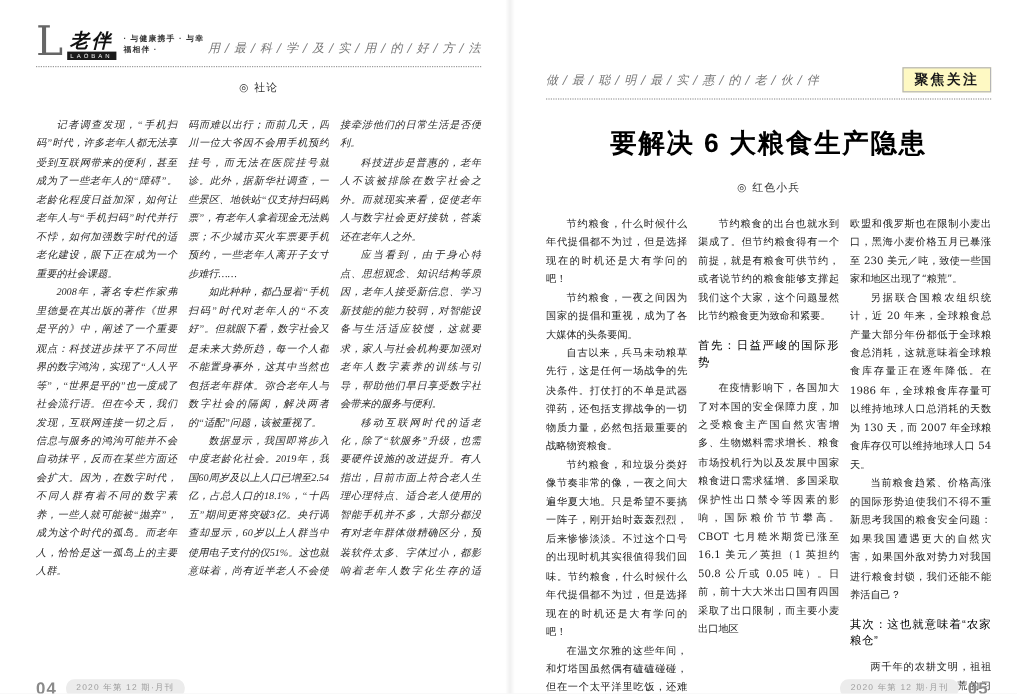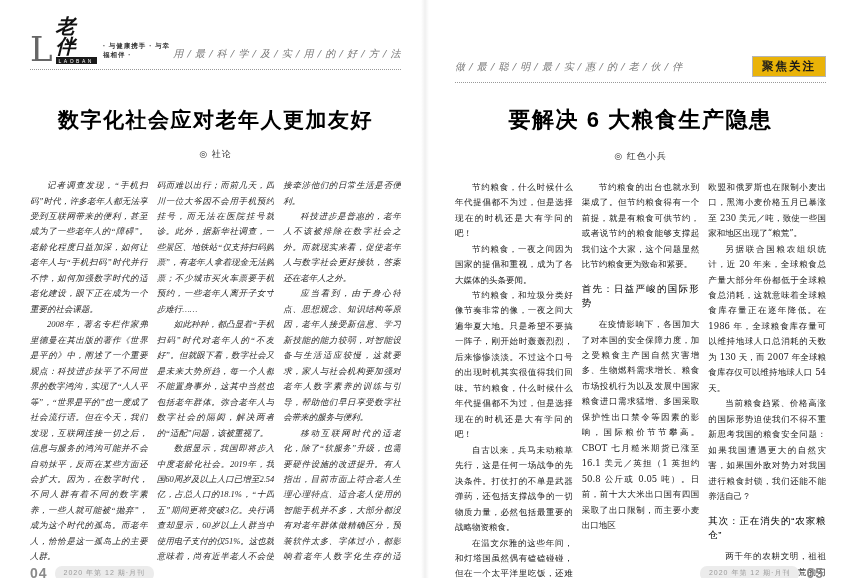--- a/index.html
+++ b/index.html
@@ -13,29 +13,29 @@
     pointer-events:none;}
   .page{width:425px;height:578px;position:relative;padding:16px 24px 0 30px;}
 
   
   .page-header{display:flex;align-items:flex-end;border-bottom:1px dotted #999;
     padding-bottom:5px;min-height:34px;}
   .logo{display:flex;align-items:flex-end;gap:3px;}
   .logo-L{font-family:"DejaVu Serif",serif;font-size:34px;line-height:.82;color:#666;}
   .logo-stack{display:flex;flex-direction:column;align-items:center;}
   .logo-zh{font-family:"DejaVu Serif",serif;font-style:italic;font-weight:bold;
-    font-size:20px;line-height:1;color:#111;letter-spacing:2px;}
+    font-size:16px;line-height:1;color:#111;letter-spacing:2px;}
   .logo-en{font-size:5px;letter-spacing:2.5px;background:#1a1a1a;color:#fff;
     padding:1px 3px 0;margin-top:1px;}
   .logo-slogan{font-size:6.5px;color:#333;font-weight:bold;margin-left:6px;
     padding-bottom:4px;letter-spacing:1px;}
   .tagline{margin-left:auto;font-family:"DejaVu Serif",serif;font-style:italic;
     font-size:10px;color:#777;letter-spacing:.5px;padding-bottom:3px;white-space:nowrap;}
   .tagline.right-pos{margin-left:0;margin-top:44px;}
-  .focus-badge{margin-left:auto;background:#eab308;border:1px solid #b5b5b5;
+  .focus-badge{margin-left:auto;background:#fef9c3;border:1px solid #b5b5b5;
     color:#1a1a1a;font-weight:bold;font-size:11.5px;padding:2px 9px;letter-spacing:2px;}
 
   
   .article-title{text-align:center;font-weight:bold;color:#000;letter-spacing:1.5px;}
   .page-left-el .article-title{margin-top:36px;font-size:21px;}
   .page-right-el .article-title{margin-top:22px;font-size:22px;}
   .byline{text-align:center;font-size:9px;color:#333;margin-top:11px;
     font-family:"DejaVu Serif",serif;letter-spacing:1px;}
 
   
@@ -72,21 +72,20 @@
         <span class="logo-L">L</span>
         <span class="logo-stack">
           <span class="logo-zh">老伴</span>
           <span class="logo-en">LAOBAN</span>
         </span>
       </div>
       <span class="logo-slogan">· 与健康携手 · 与幸福相伴 ·</span>
       <span class="tagline">用 / 最 / 科 / 学 / 及 / 实 / 用 / 的 / 好 / 方 / 法</span>
     </div>
 
-    <h1 class="article-title">数字化社会应对老年人更加友好</h1>
     <div class="byline">◎ 社论</div>
 
     <div class="columns body-kai">
       <div class="col">
           <p class="p">记者调查发现，“手机扫码”时代，许多老年人都无法享受到互联网带来的便利，甚至成为了一些老年人的“障碍”。老龄化程度日益加深，如何让老年人与“手机扫码”时代并行不悖，如何加强数字时代的适老化建设，眼下正在成为一个重要的社会课题。</p>
           <p class="p">2008年，著名专栏作家弗里德曼在其出版的著作《世界是平的》中，阐述了一个重要观点：科技进步抹平了不同世界的数字鸿沟，实现了“人人平等”，“世界是平的”也一度成了社会流行语。但在今天，我们发现，互联网连接一切之后，信息与服务的鸿沟可能并不会自动抹平，反而在某些方面还会扩大。因为，在数字时代，不同人群有着不同的数字素养，一些人就可能被“抛弃”，成为这个时代的孤岛。而老年人，恰恰是这一孤岛上的主要人群。</p>
         </div>
       <div class="col">
           <p class="cont">码而难以出行；而前几天，四川一位大爷因不会用手机预约挂号，而无法在医院挂号就诊。此外，据新华社调查，一些景区、地铁站“仅支持扫码购票”，有老年人拿着现金无法购票；不少城市买火车票要手机预约，一些老年人离开子女寸步难行……</p>
           <p class="p">如此种种，都凸显着“手机扫码”时代对老年人的“不友好”。但就眼下看，数字社会又是未来大势所趋，每一个人都不能置身事外，这其中当然也包括老年群体。弥合老年人与数字社会的隔阂，解决两者的“适配”问题，该被重视了。</p>
@@ -112,34 +111,34 @@
       <span class="focus-badge">聚焦关注</span>
     </div>
 
     <h1 class="article-title">要解决 6 大粮食生产隐患</h1>
     <div class="byline">◎ 红色小兵</div>
 
     <div class="columns body-song">
       <div class="col">
           <p class="p">节约粮食，什么时候什么年代提倡都不为过，但是选择现在的时机还是大有学问的吧！</p>
           <p class="p">节约粮食，一夜之间因为国家的提倡和重视，成为了各大媒体的头条要闻。</p>
+          <p class="p">自古以来，兵马未动粮草先行，这是任何一场战争的先决条件。打仗打的不单是武器弹药，还包括支撑战争的一切物质力量，必然包括最重要的战略物资粮食。</p>
           <p class="p">节约粮食，和垃圾分类好像节奏非常的像，一夜之间大遍华夏大地。只是希望不要搞一阵子，刚开始时轰轰烈烈，后来惨惨淡淡。不过这个口号的出现时机其实很值得我们回味。节约粮食，什么时候什么年代提倡都不为过，但是选择现在的时机还是大有学问的吧！</p>
-          <p class="p">自古以来，兵马未动粮草先行，这是任何一场战争的先决条件。打仗打的不单是武器弹药，还包括支撑战争的一切物质力量，必然包括最重要的战略物资粮食。</p>
           <p class="p">在温文尔雅的这些年间，和灯塔国虽然偶有磕磕碰碰，但在一个太平洋里吃饭，还难免吵吵闹闹。好在一直保持了底线。</p>
         </div>
       <div class="col">
           <p class="p">节约粮食的出台也就水到渠成了。但节约粮食得有一个前提，就是有粮食可供节约，或者说节约的粮食能够支撑起我们这个大家，这个问题显然比节约粮食更为致命和紧要。</p>
           <h4 class="h">首先：日益严峻的国际形势</h4>
           <p class="p">在疫情影响下，各国加大了对本国的安全保障力度，加之受粮食主产国自然灾害增多、生物燃料需求增长、粮食市场投机行为以及发展中国家粮食进口需求猛增、多国采取保护性出口禁令等因素的影响，国际粮价节节攀高。CBOT 七月糙米期货已涨至 16.1 美元／英担（1 英担约 50.8 公斤或 0.05 吨）。日前，前十大大米出口国有四国采取了出口限制，而主要小麦出口地区</p>
         </div>
       <div class="col">
           <p class="cont">欧盟和俄罗斯也在限制小麦出口，黑海小麦价格五月已暴涨至 230 美元／吨，致使一些国家和地区出现了“粮荒”。</p>
           <p class="p">另据联合国粮农组织统计，近 20 年来，全球粮食总产量大部分年份都低于全球粮食总消耗，这就意味着全球粮食库存量正在逐年降低。在 1986 年，全球粮食库存量可以维持地球人口总消耗的天数为 130 天，而 2007 年全球粮食库存仅可以维持地球人口 54 天。</p>
           <p class="p">当前粮食趋紧、价格高涨的国际形势迫使我们不得不重新思考我国的粮食安全问题：如果我国遭遇更大的自然灾害，如果国外敌对势力对我国进行粮食封锁，我们还能不能养活自己？</p>
-          <h4 class="h">其次：正在消失的“农家粮仓”</h4>
+          <h4 class="h">其次：这也就意味着“农家粮仓”</h4>
           <p class="p">两千年的农耕文明，祖祖辈辈流传下来储粮备荒的习惯，中国社会形成了国家战备粮和民间备荒粮的双重保障机制。尤其是经历了 20 世纪 60 年代的粮食危机之后，在正常年份存粮超过 200 斤的农家</p>
         </div>
     </div>
 
     <div class="footer fr">
       <span class="issue-badge">2020 年第 12 期·月刊</span>
       <span class="pagenum">05</span>
     </div>
   </div>
 

